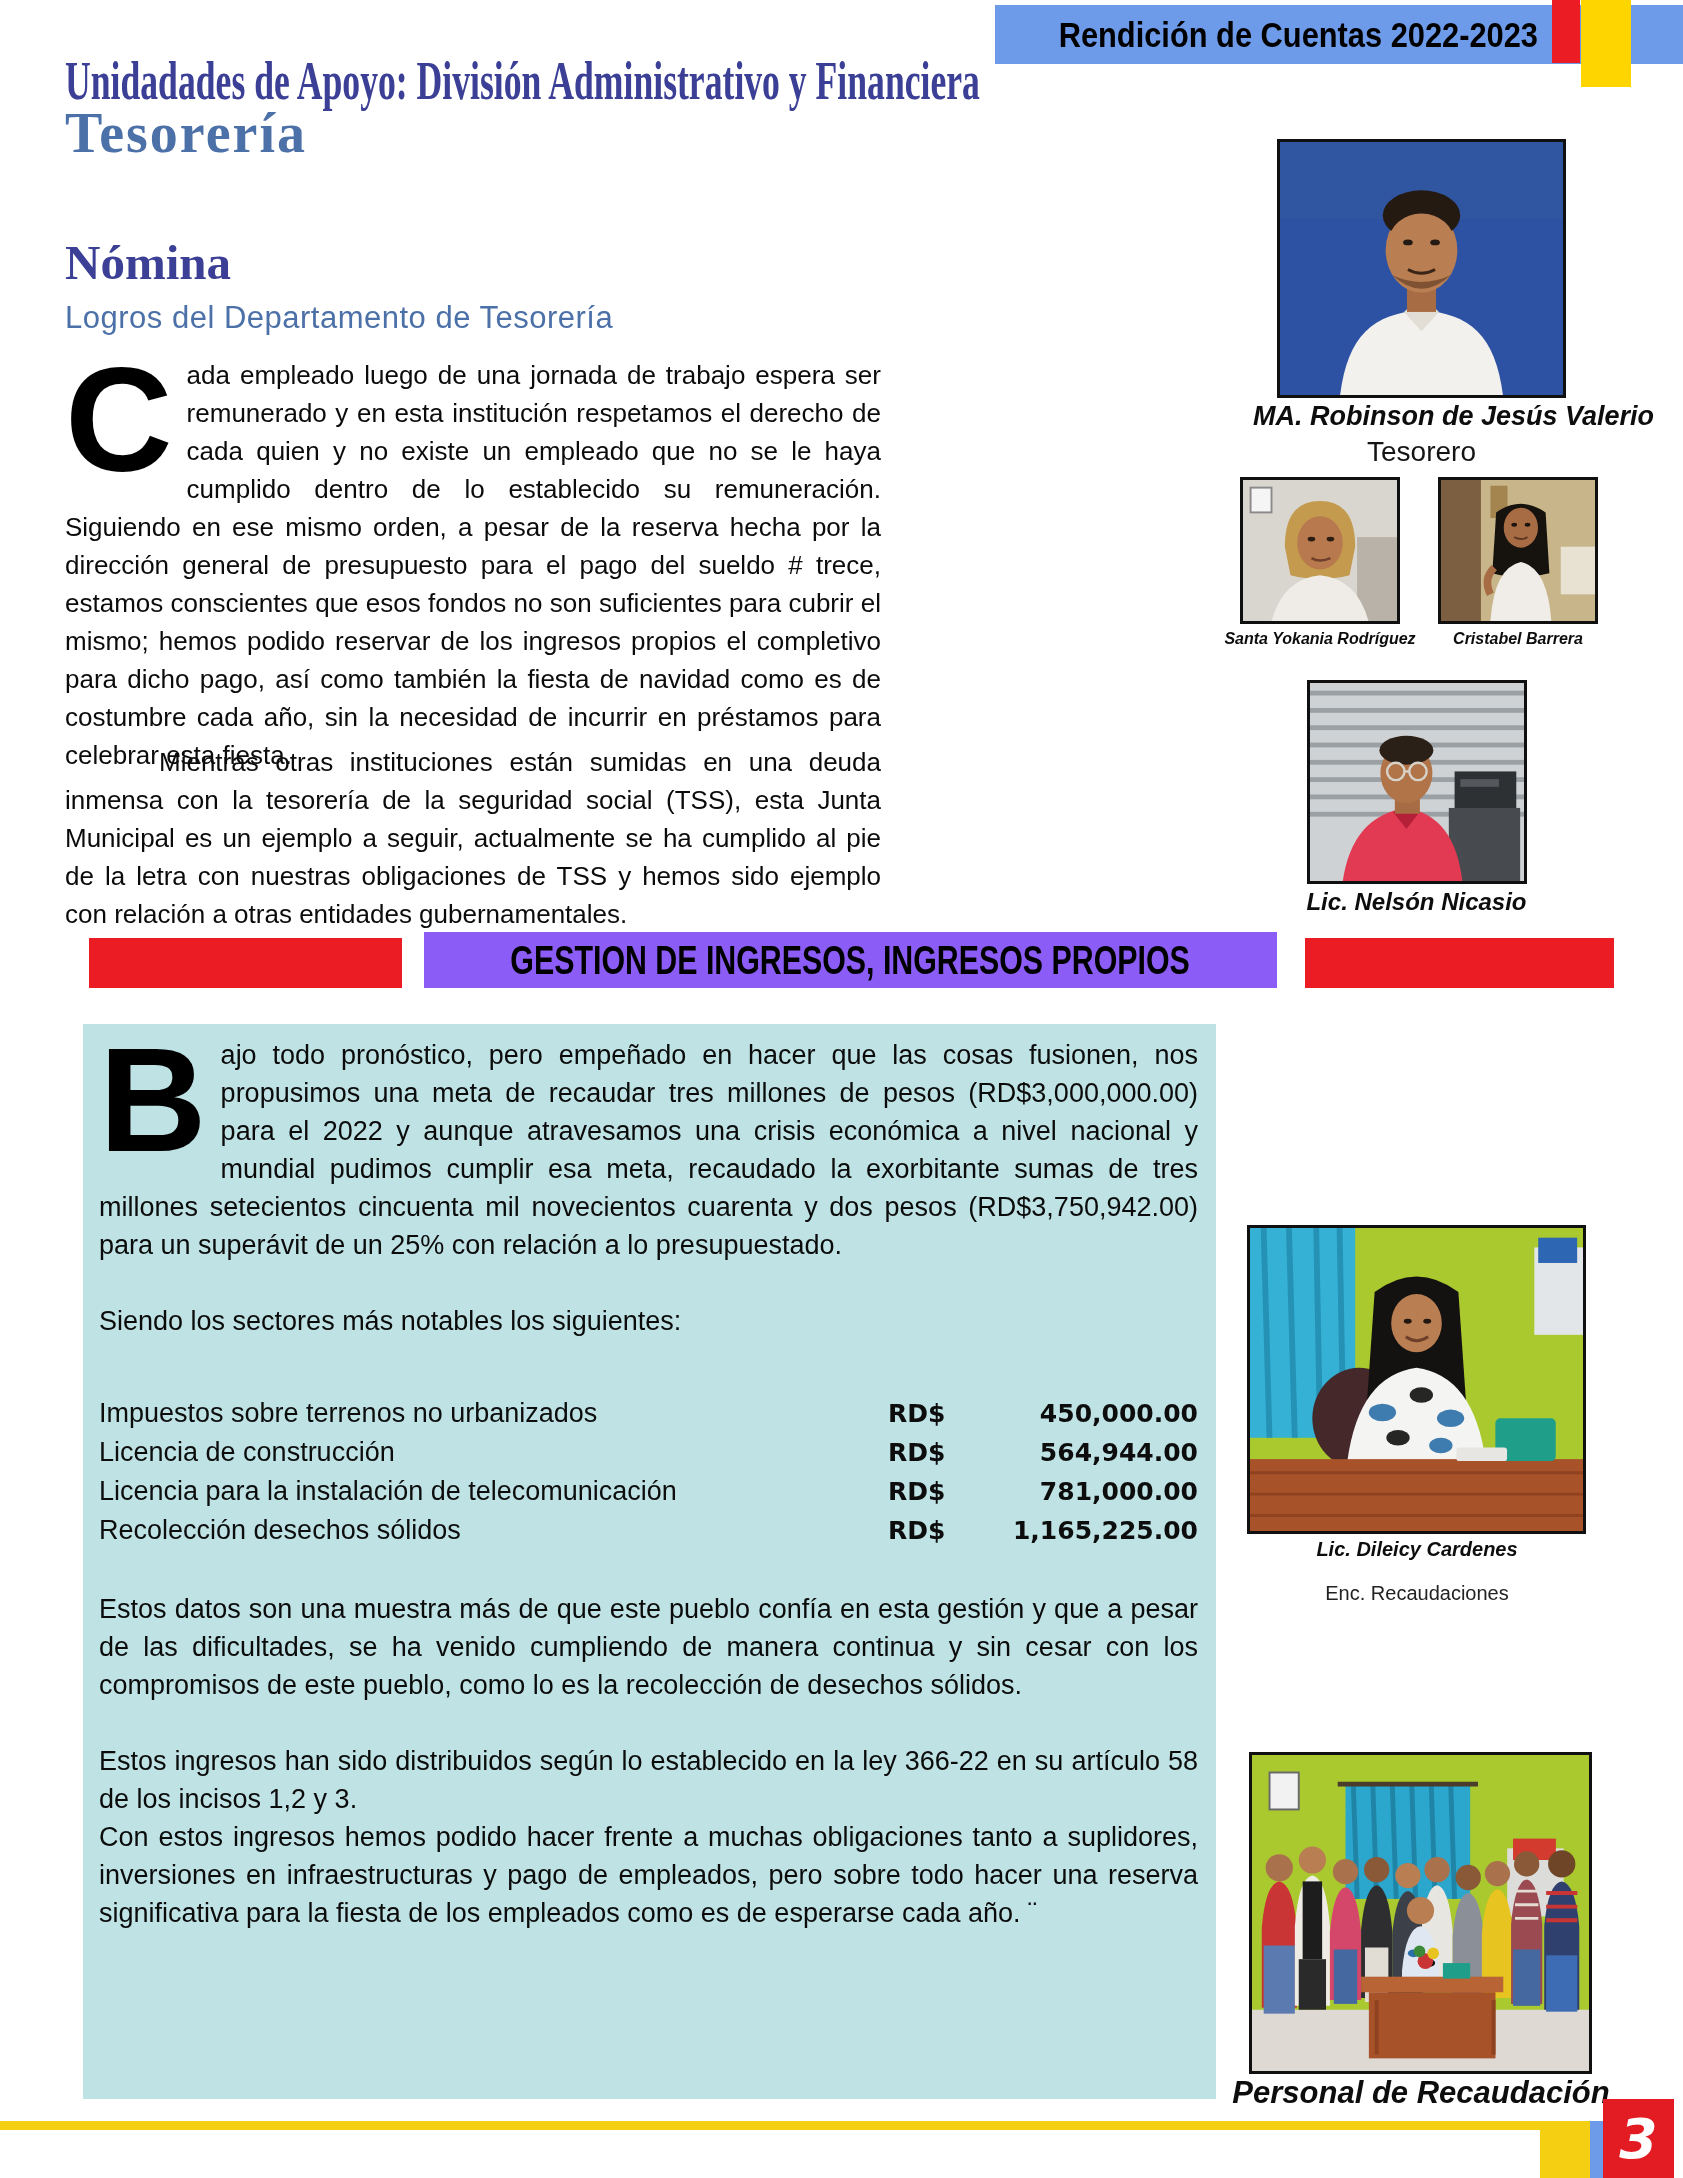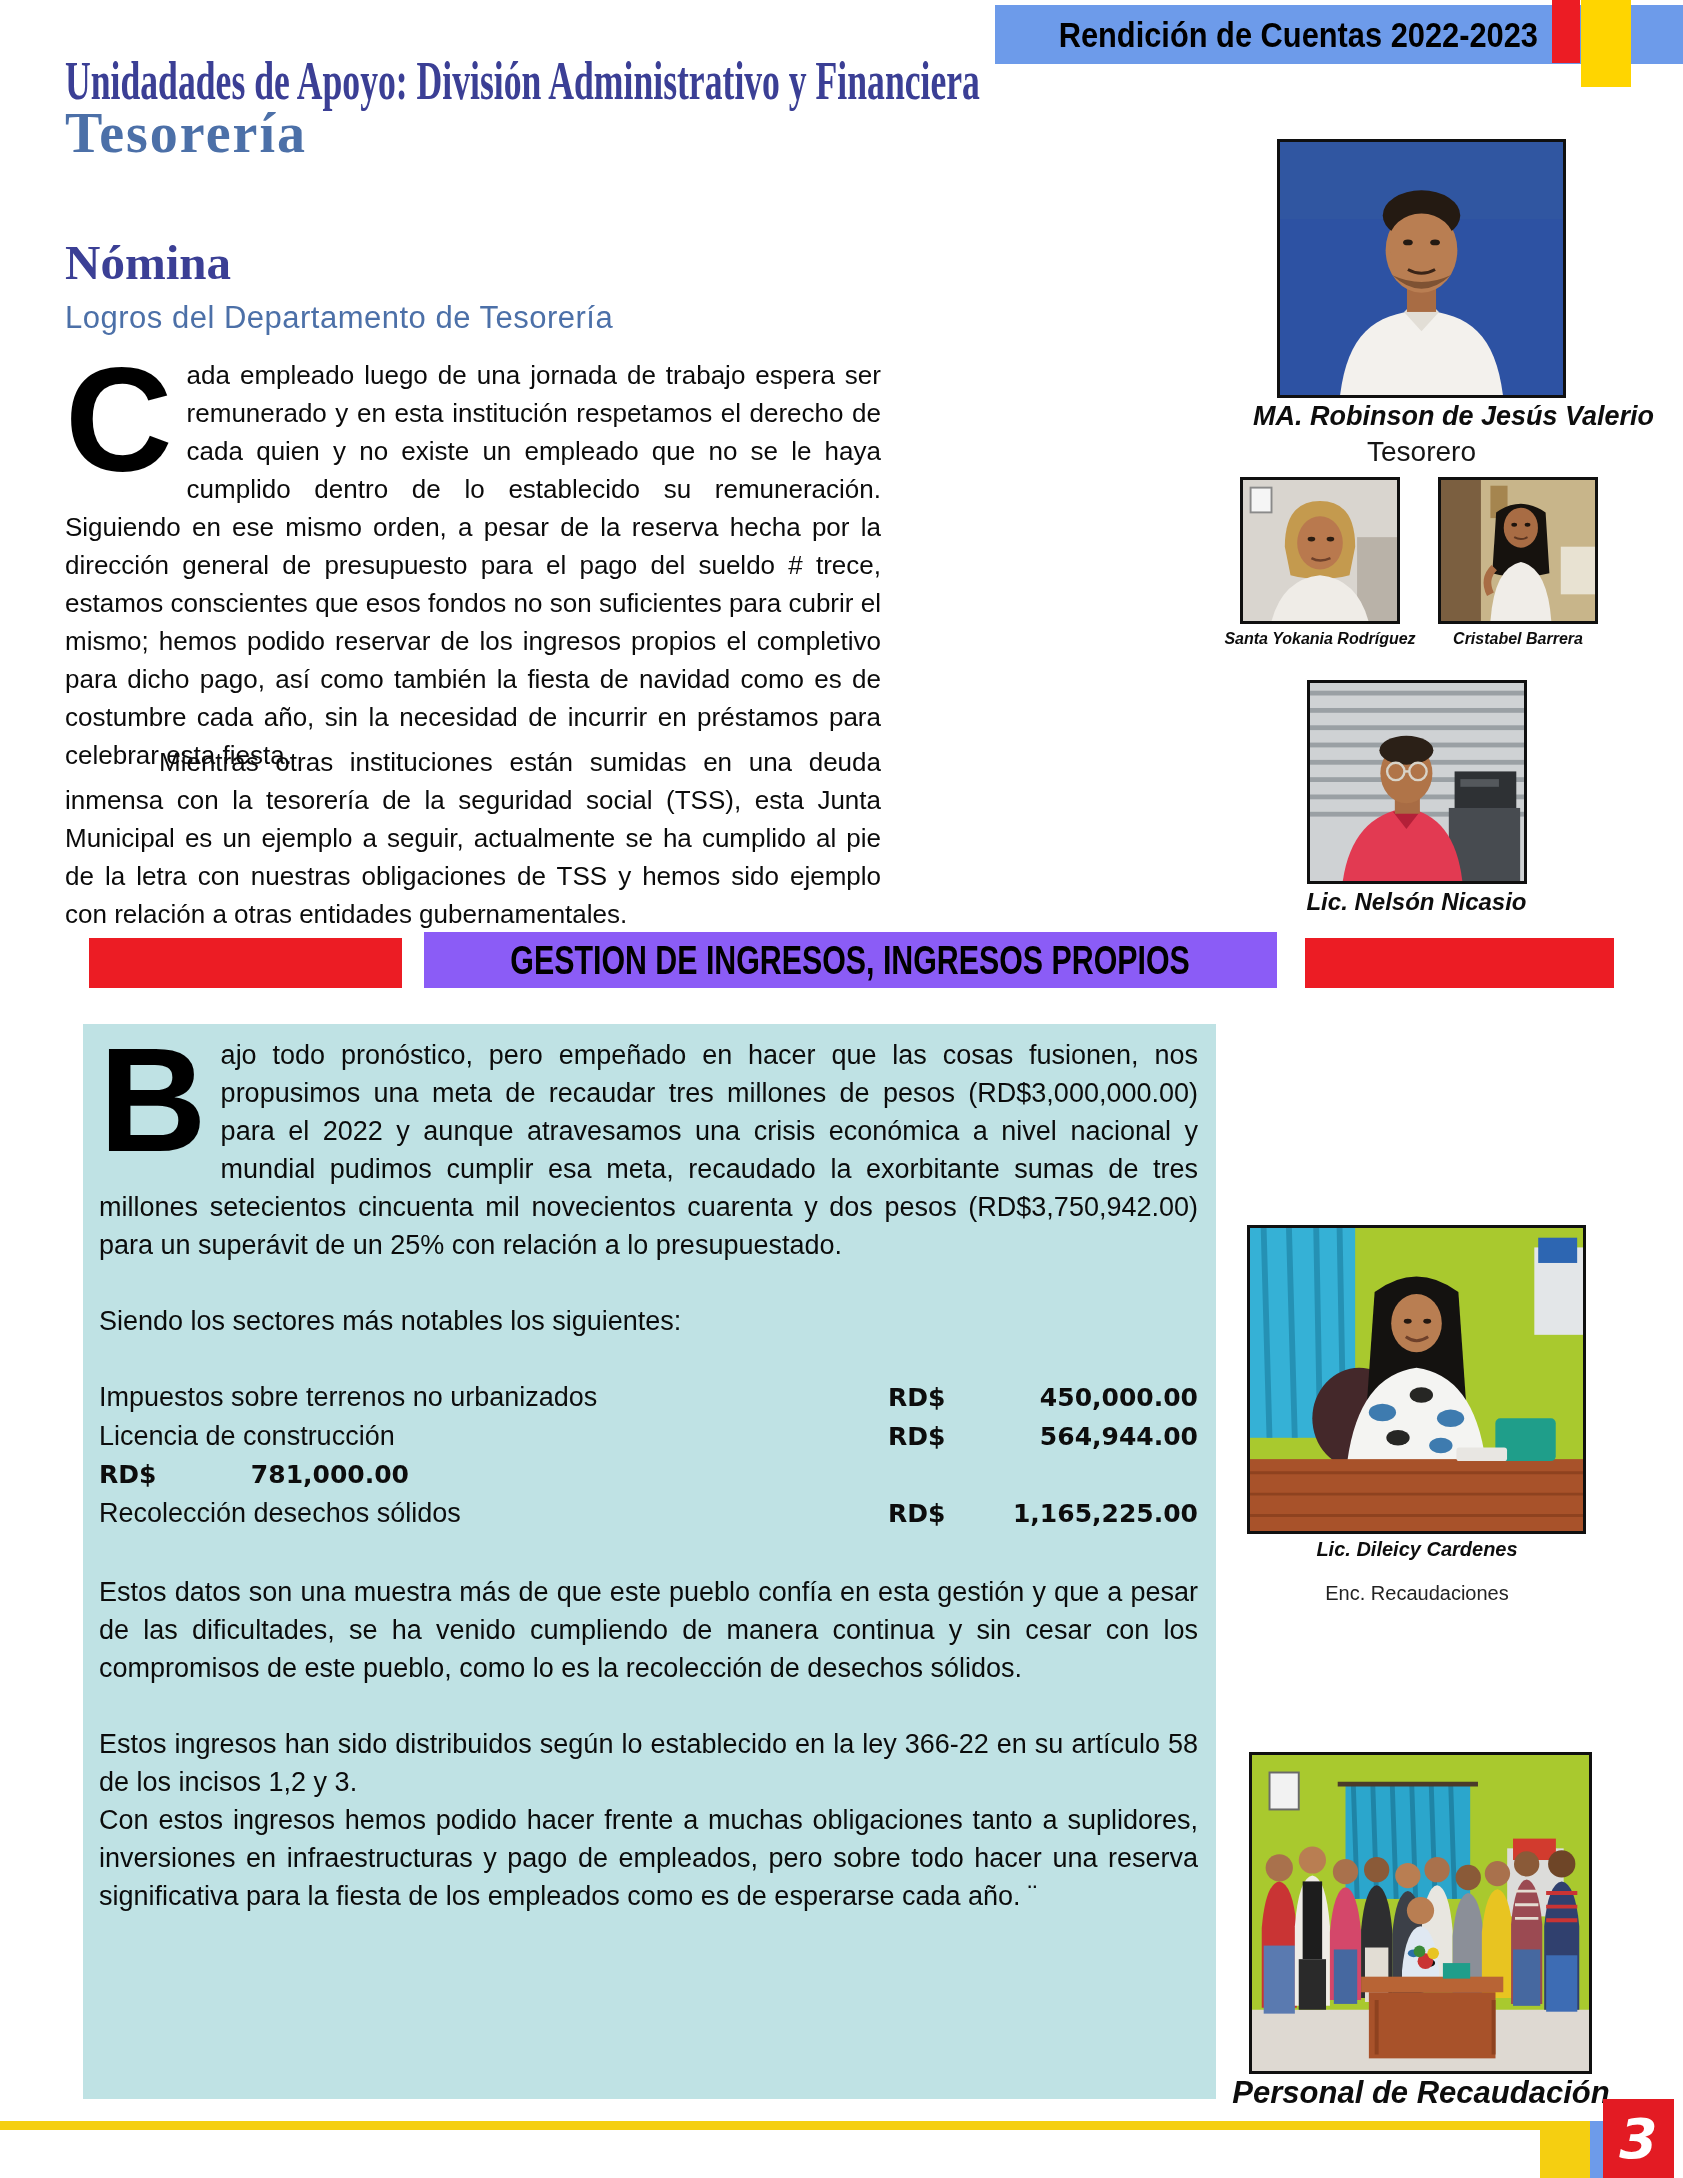--- a/index.html
+++ b/index.html
@@ -31,21 +31,21 @@
   
   #red-left{left:89px;top:938px;width:313px;height:50px;background:#ec1c24;}
   #income-banner{left:424px;top:932px;width:853px;height:56px;background:#8b5cf6;display:flex;align-items:center;justify-content:center;}
   #income-banner .txt{font-weight:bold;font-size:41px;color:#000;white-space:nowrap;transform:scaleX(0.74);transform-origin:center;}
   #red-right{left:1305px;top:938px;width:309px;height:50px;background:#ec1c24;}
 
   
   #teal{left:83px;top:1024px;width:1133px;height:1075px;background:#bfe2e4;box-sizing:border-box;padding:12px 18px 0 16px;}
   #teal .bodytext{font-size:27px;}
   #income-p1{margin-bottom:38px;}
-  #sectors-intro{margin-bottom:38px;}
+  #sectors-intro{margin-bottom:54px;}
   #sectors{margin-bottom:40px;}
   .sector-row{display:flex;align-items:baseline;line-height:38px;}
   .sector-label{flex:1;font-size:27px;}
   .sector-cur{width:84px;font-family:"DejaVu Sans", sans-serif;font-weight:bold;font-size:25px;}
   .sector-amt{width:226px;text-align:right;font-family:"DejaVu Sans", sans-serif;font-weight:bold;font-size:25px;}
   #income-p2{margin-bottom:38px;}
 
   
   .photo{position:absolute;border:3px solid #101010;box-sizing:border-box;background:#888;}
   #photo-robinson{left:1277px;top:139px;width:289px;height:259px;}
@@ -109,20 +109,21 @@
       <div class="sector-label">Impuestos sobre terrenos no urbanizados</div>
       <div class="sector-cur">RD$</div>
       <div class="sector-amt">450,000.00</div>
     </div>
     <div class="sector-row">
       <div class="sector-label">Licencia de construcción</div>
       <div class="sector-cur">RD$</div>
       <div class="sector-amt">564,944.00</div>
     </div>
     <div class="sector-row">
+      <div class="sector-label">Licencia para la instalación de telecomunicación</div>
       <div class="sector-cur">RD$</div>
       <div class="sector-amt">781,000.00</div>
     </div>
     <div class="sector-row">
       <div class="sector-label">Recolección desechos sólidos</div>
       <div class="sector-cur">RD$</div>
       <div class="sector-amt">1,165,225.00</div>
     </div>
   </div>
   <div class="bodytext" id="income-p2">Estos datos son una muestra más de que este pueblo confía en esta gestión y que a pesar de las dificultades, se ha venido cumpliendo de manera continua y sin cesar con los compromisos de este pueblo, como lo es la recolección de desechos sólidos.</div>

